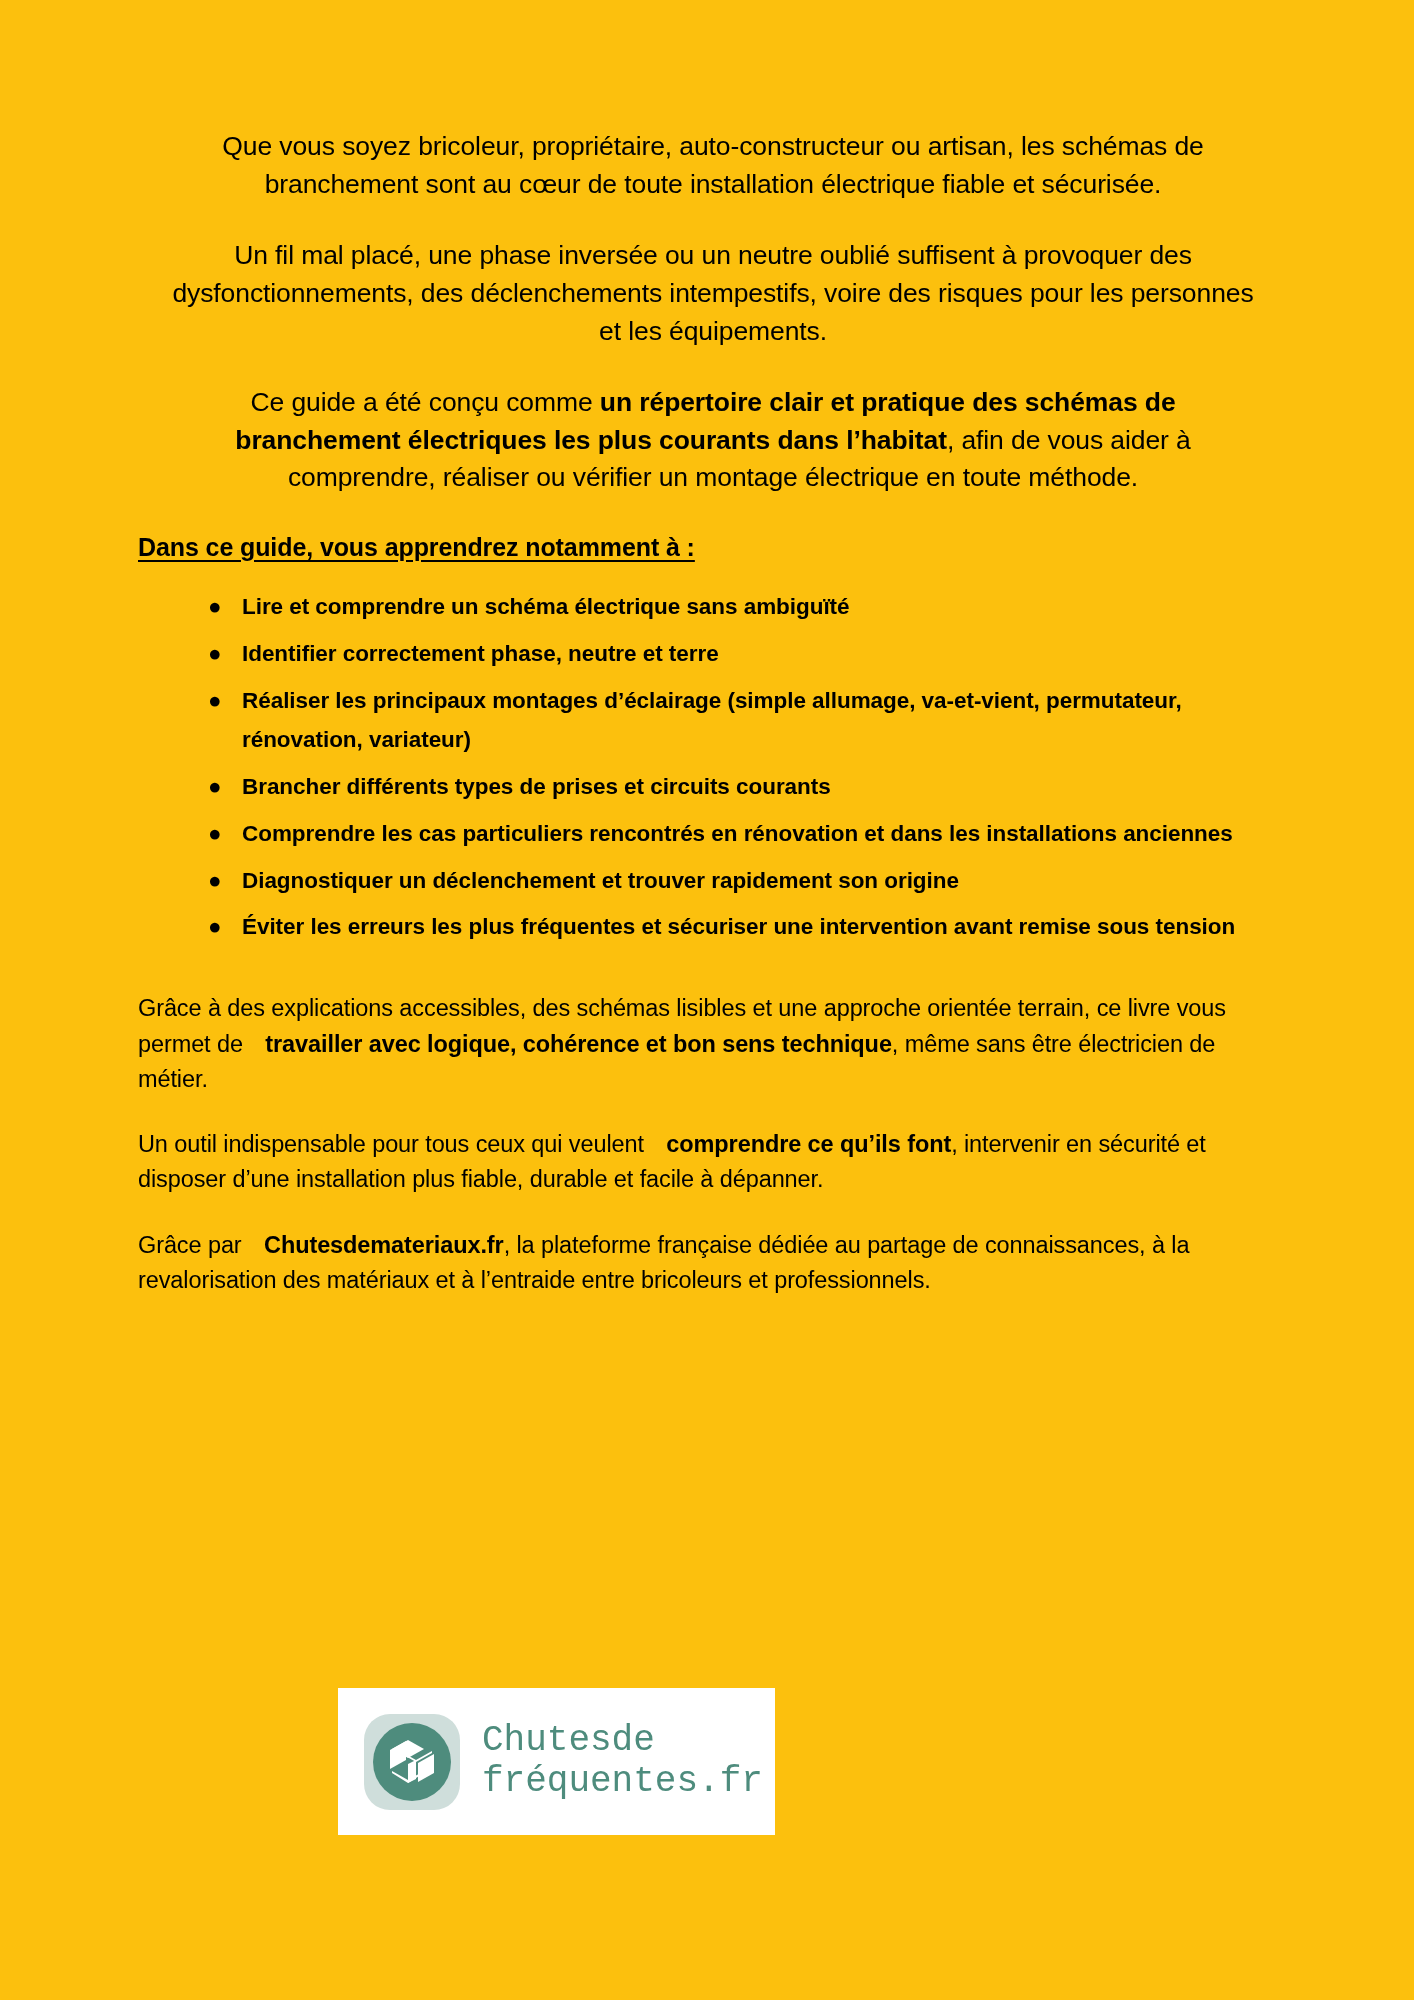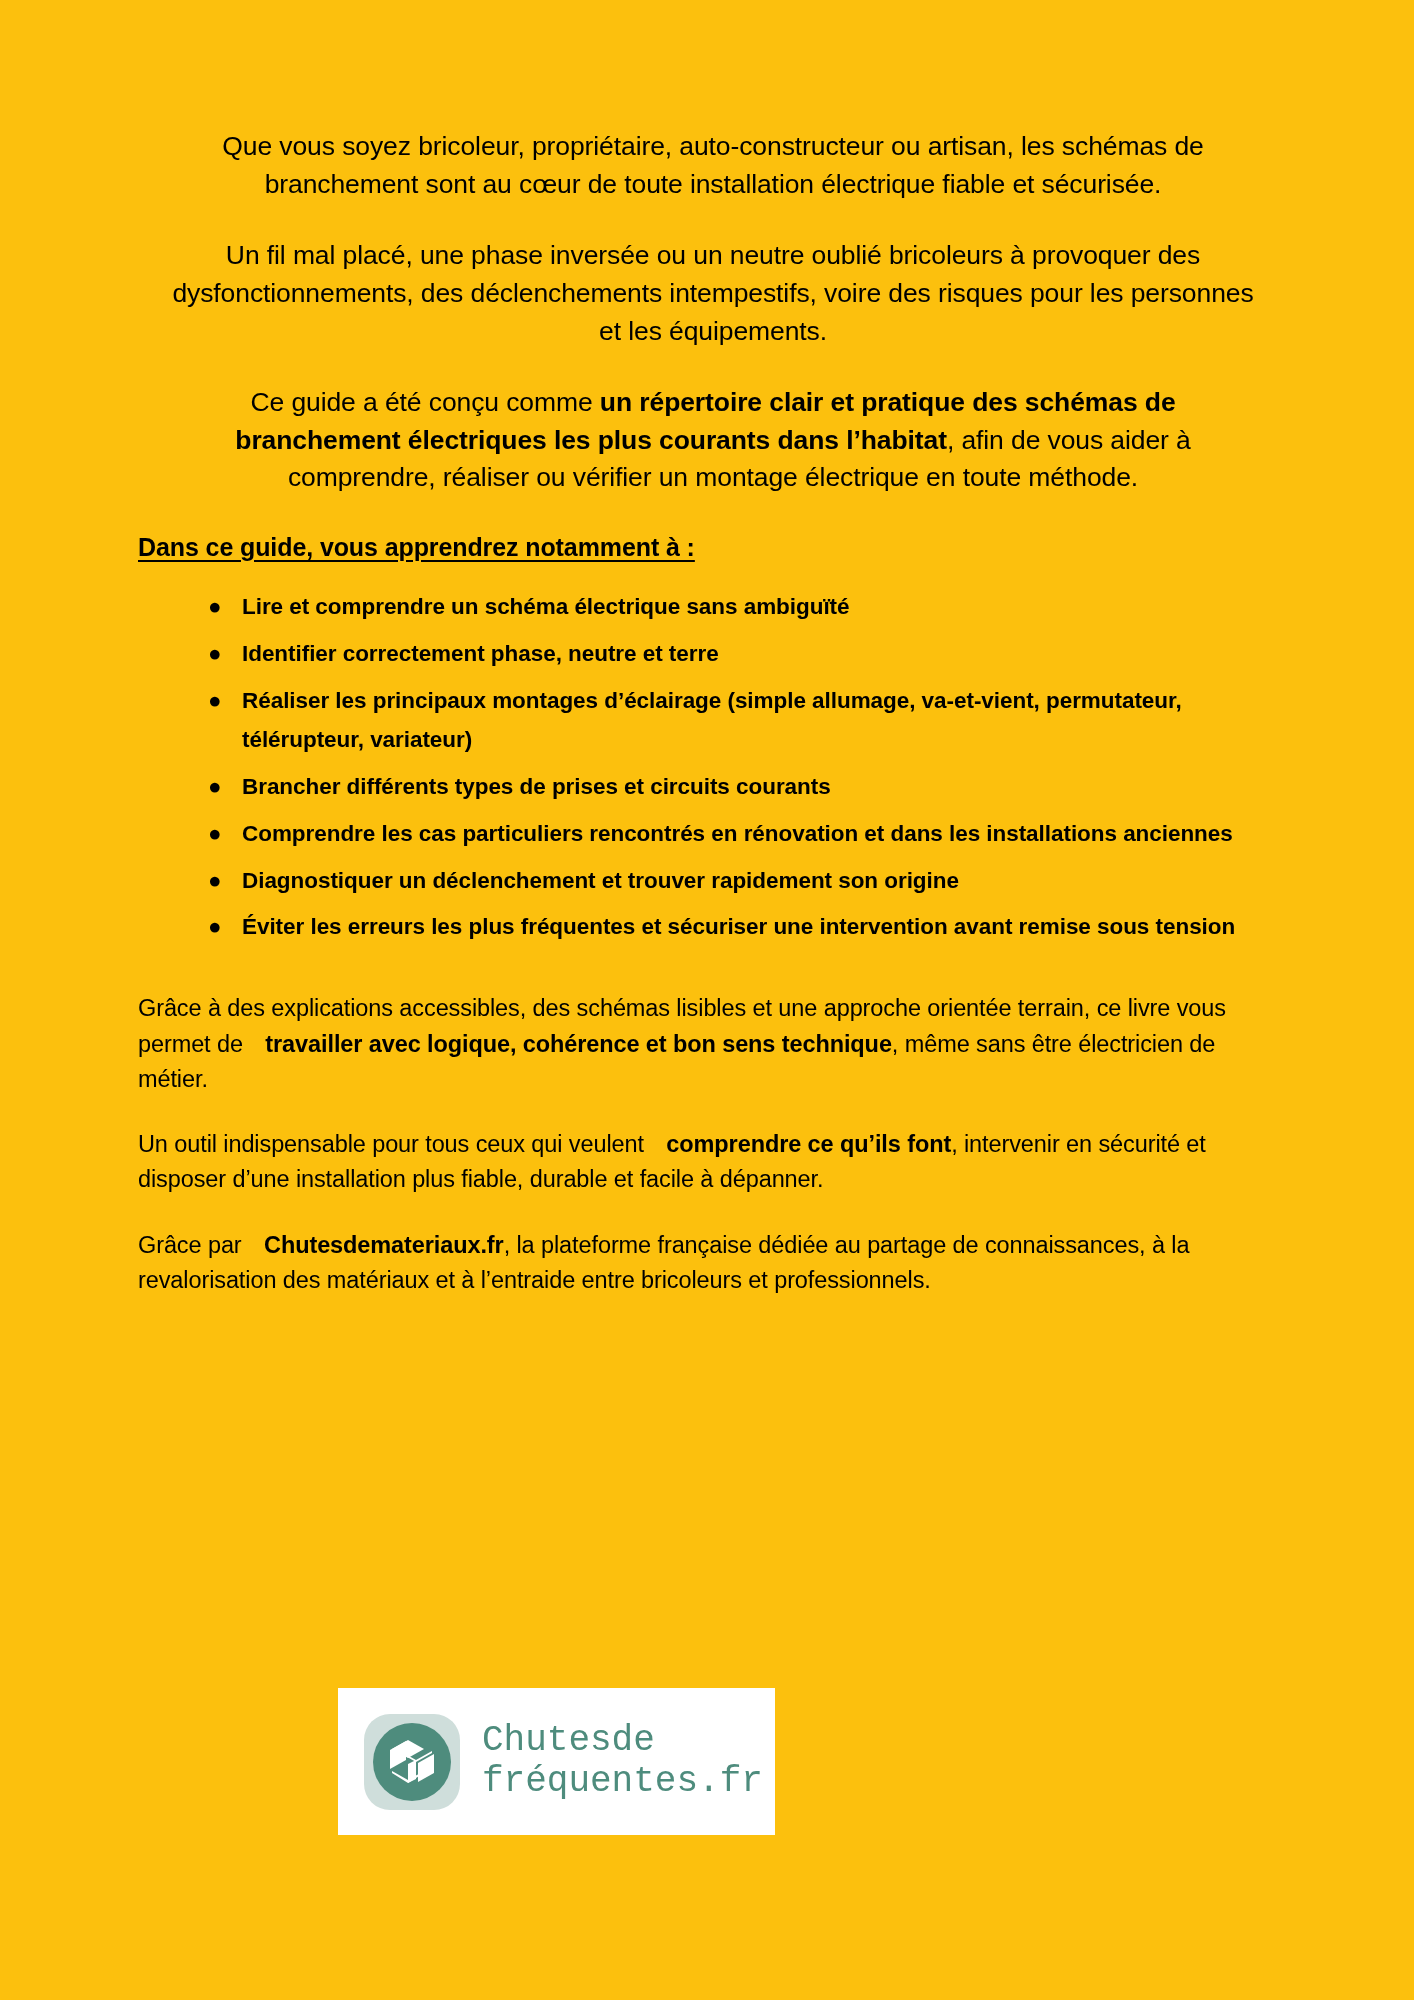--- a/index.html
+++ b/index.html
@@ -132,30 +132,30 @@
 </style>
 </head>
 <body>
 
 <div class="page">
 
   <div class="content">
 
     <p class="p-center">Que vous soyez bricoleur, propriétaire, auto-constructeur ou artisan, les schémas de branchement sont au cœur de toute installation électrique fiable et sécurisée.</p>
 
-    <p class="p-center">Un fil mal placé, une phase inversée ou un neutre oublié bricoleurs à provoquer des dysfonctionnements, des déclenchements intempestifs, voire des risques pour les personnes et les équipements.</p>
+    <p class="p-center">Un fil mal placé, une phase inversée ou un neutre oublié suffisent à provoquer des dysfonctionnements, des déclenchements intempestifs, voire des risques pour les personnes et les équipements.</p>
 
     <p class="p-center"><span>Ce guide a été conçu comme </span><b>un répertoire clair et pratique des schémas de branchement électriques les plus courants dans l’habitat</b><span>, afin de vous aider à comprendre, réaliser ou vérifier un montage électrique en toute méthode.</span></p>
 
     <div class="section-heading">Dans ce guide, vous apprendrez notamment à :</div>
 
     <ul class="goal-list">
       <li><span class="bullet-dot">●</span><span>Lire et comprendre un schéma électrique sans ambiguïté</span></li>
       <li><span class="bullet-dot">●</span><span>Identifier correctement phase, neutre et terre</span></li>
-      <li><span class="bullet-dot">●</span><span>Réaliser les principaux montages d’éclairage (simple allumage, va-et-vient, permutateur, télérupteur, variateur)</span></li>
+      <li><span class="bullet-dot">●</span><span>Réaliser les principaux montages d’éclairage (simple allumage, va-et-vient, permutateur, rénovation, variateur)</span></li>
       <li><span class="bullet-dot">●</span><span>Brancher différents types de prises et circuits courants</span></li>
       <li><span class="bullet-dot">●</span><span>Comprendre les cas particuliers rencontrés en rénovation et dans les installations anciennes</span></li>
       <li><span class="bullet-dot">●</span><span>Diagnostiquer un déclenchement et trouver rapidement son origine</span></li>
       <li><span class="bullet-dot">●</span><span>Éviter les erreurs les plus fréquentes et sécuriser une intervention avant remise sous tension</span></li>
     </ul>
 
     <p class="p-body"><span>Grâce à des explications accessibles, des schémas lisibles et une approche orientée terrain, ce livre vous permet de </span><b>travailler avec logique, cohérence et bon sens technique</b><span>, même sans être électricien de métier.</span></p>
 
     <p class="p-body"><span>Un outil indispensable pour tous ceux qui veulent </span><b>comprendre ce qu’ils font</b><span>, intervenir en sécurité et disposer d’une installation plus fiable, durable et facile à dépanner.</span></p>
 

